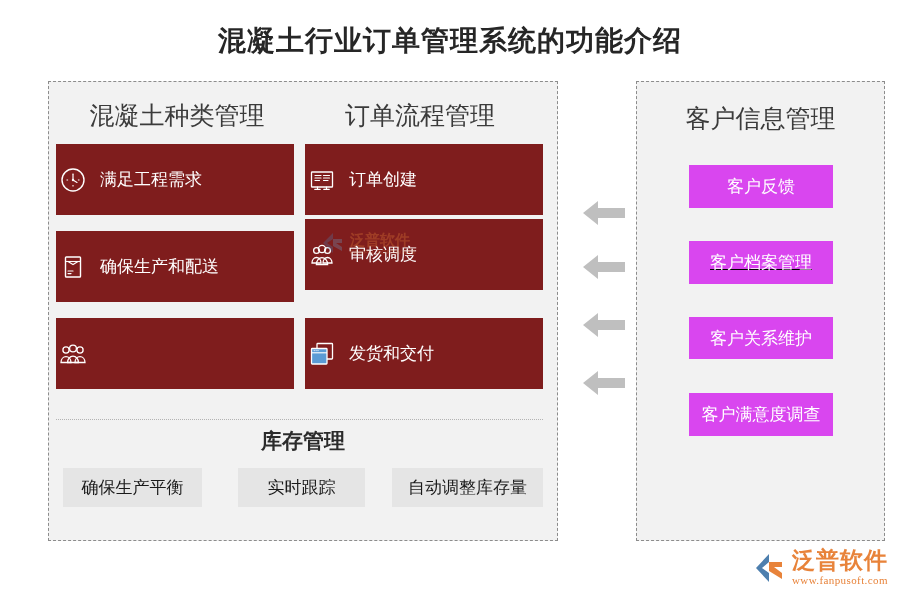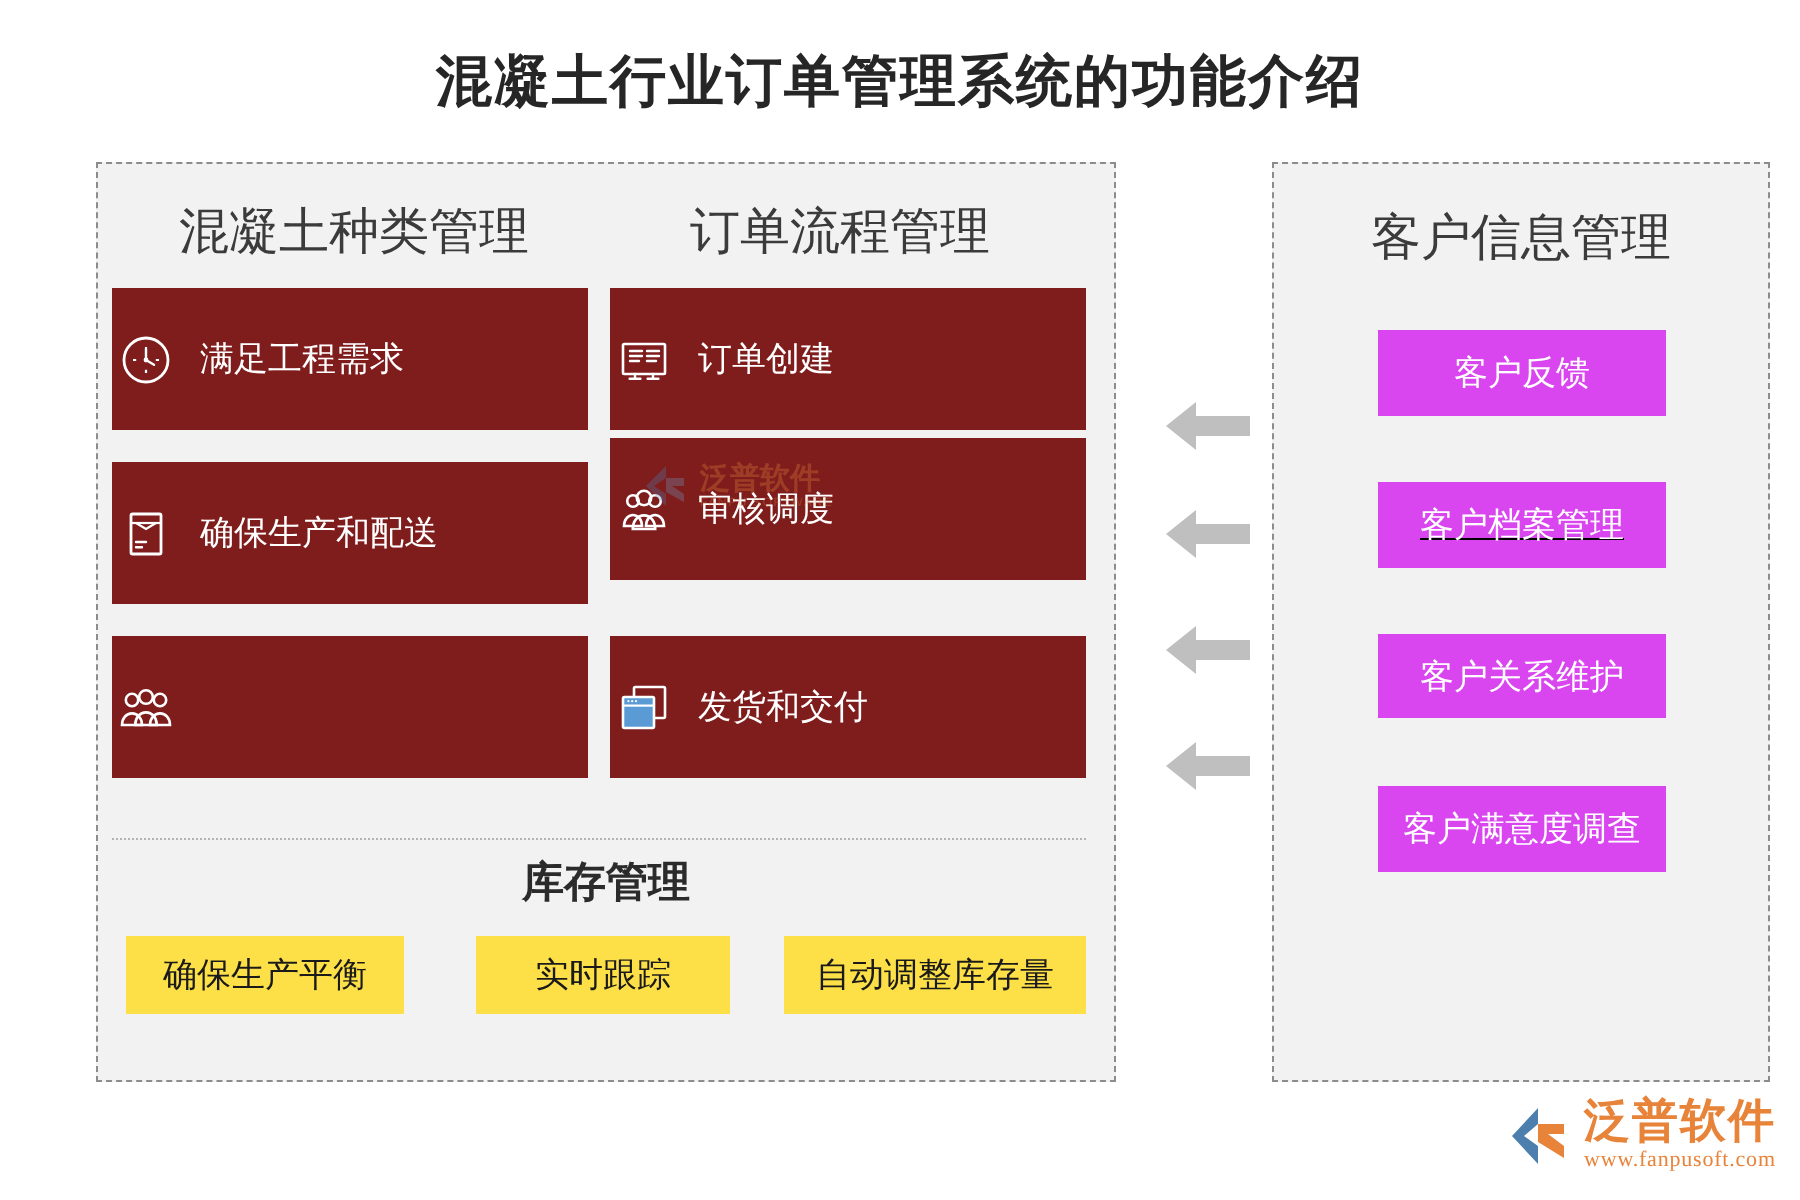--- a/index.html
+++ b/index.html
@@ -69,21 +69,21 @@
   
   .divider{
     position:absolute;
     border-top:1px dotted #b3b3b3;
     height:0;
   }
 
   
   .obox{
     position:absolute;
-    background:#fde047;
+    background:#e5e5e5;
     display:flex;align-items:center;justify-content:center;
     box-sizing:border-box;
   }
   .obox span{
     color:#1a1a1a;
     font-size:17px;
     white-space:nowrap;
     font-family:"Liberation Serif","DejaVu Serif",serif;
   }
 

